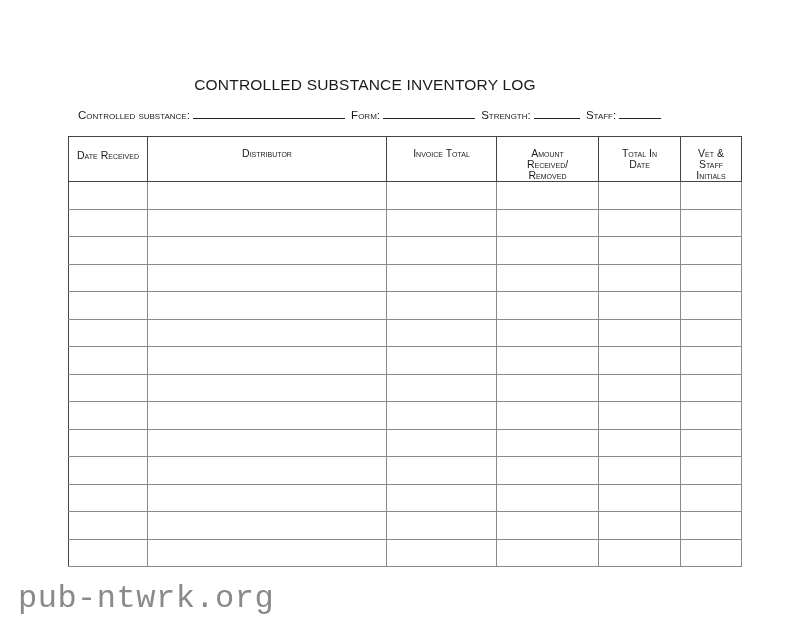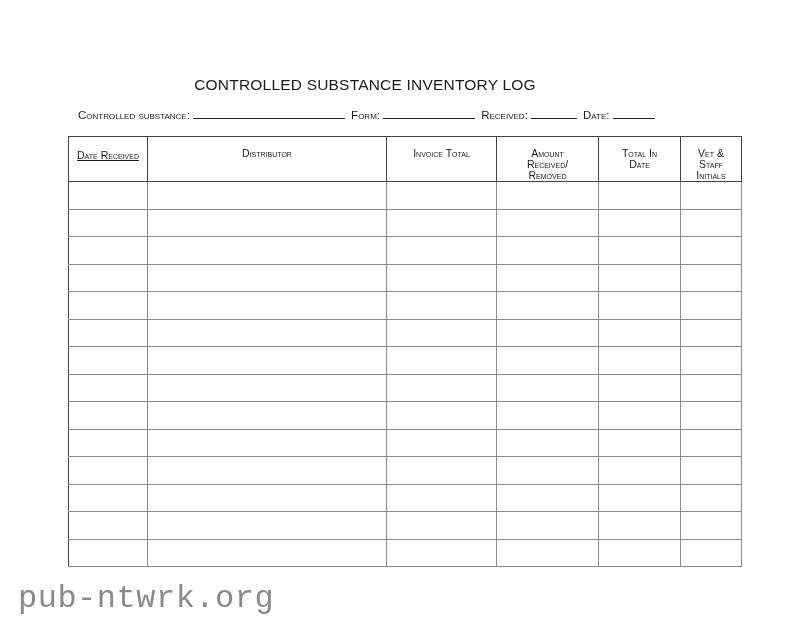--- a/index.html
+++ b/index.html
@@ -7,34 +7,34 @@
   .title{position:absolute;left:0;width:730px;top:76px;text-align:center;font-size:15.5px;letter-spacing:0.2px;}
   .fields{position:absolute;left:78px;top:108px;font-size:11.5px;font-variant:small-caps;white-space:nowrap;}
   .blank{display:inline-block;border-bottom:1px solid #222;vertical-align:baseline;height:10px;margin:0 3px;}
   table{position:absolute;left:68px;top:136px;border-collapse:collapse;table-layout:fixed;}
   td,th{border:1px solid #555;padding:0;}
   th{font-weight:normal;font-variant:small-caps;font-size:10.5px;line-height:11px;vertical-align:top;text-align:center;height:44px;border-color:#444;}
   th .t{display:block;padding-top:13px;}
   th.top .t{padding-top:11px;}
   tbody td{height:26.5px;border-color:#8a8a8a;}
   tbody tr.dark td{border-top:1.5px solid #444;}
-  td:first-child, th:first-child{border-left:1.5px solid #444;text-decoration:underline;}
+  td:first-child, th:first-child{border-left:1.5px solid #444;}
   tbody td:nth-child(2){border-left:1.5px solid #444;}
   .watermark{position:absolute;left:18px;top:580px;font-family:"Liberation Mono",monospace;font-size:32px;color:#8a8a8a;letter-spacing:0.5px;}
 </style>
 </head>
 <body>
 
 <div class="title">CONTROLLED SUBSTANCE INVENTORY LOG</div>
 
 <div class="fields">
   <span>Controlled substance:</span><span class="blank" style="width:152px"></span>
   <span>Form:</span><span class="blank" style="width:92px"></span>
-  <span>Received:</span><span class="blank" style="width:46px"></span>
-  <span>Date:</span><span class="blank" style="width:42px"></span>
+  <span>Strength:</span><span class="blank" style="width:46px"></span>
+  <span>Staff:</span><span class="blank" style="width:42px"></span>
 </div>
 
 <table>
   <colgroup>
     <col style="width:79px">
       <col style="width:239px">
       <col style="width:110px">
       <col style="width:102px">
       <col style="width:82px">
       <col style="width:61px">

